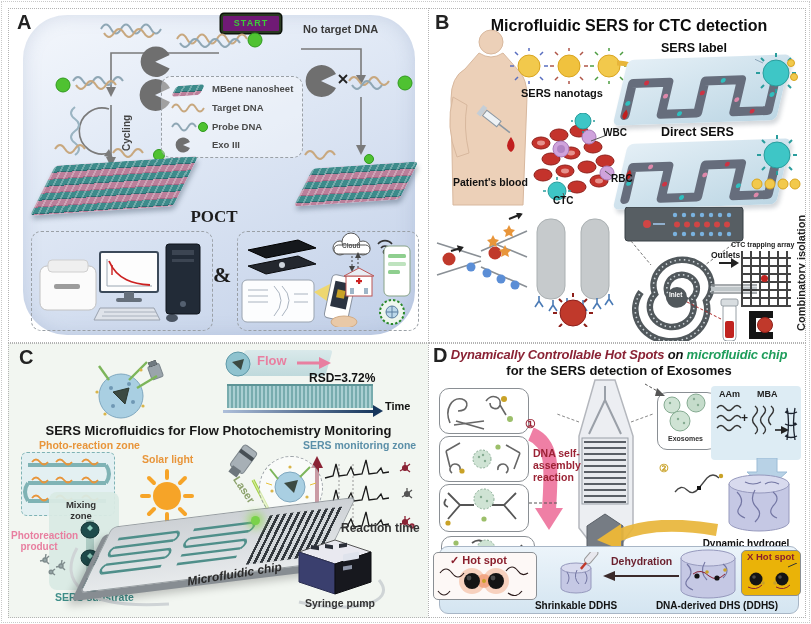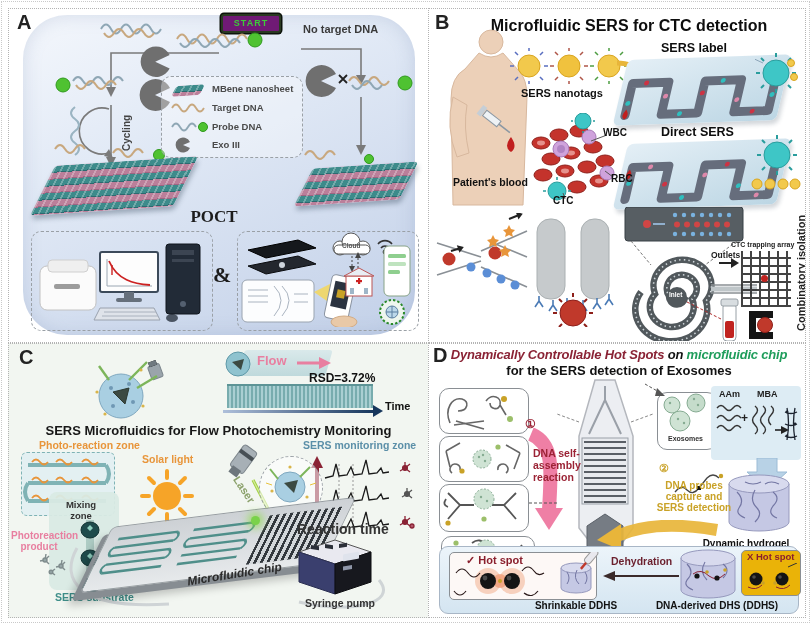--- a/index.html
+++ b/index.html
@@ -684,21 +684,21 @@
       <g stroke="#4f8f8a" stroke-width="2.4" fill="none">
         <path d="M4,6 h60 M4,14 h60 M4,22 h60 M4,30 h60 M4,38 h60 M64,6 q5,4 0,8 M4,14 q-5,4 0,8 M64,22 q5,4 0,8 M4,30 q-5,4 0,8"></path>
         <path d="M80,6 h60 M80,14 h60 M80,22 h60 M80,30 h60 M80,38 h60 M140,6 q5,4 0,8 M80,14 q-5,4 0,8 M140,22 q5,4 0,8"></path>
       </g>
     </svg>
     <div class="chip-comb"></div>
   </div>
   <span class="svgabs" style="left:242px;top:172px;width:9px;height:9px;border-radius:50%;background:#7ad24a;box-shadow:0 0 8px 3px rgba(140,220,70,.8);z-index:5;"></span>
   <span class="t b" style="left:178px;top:224px;font-size:12px;font-style:italic;color:#2a2a2a;transform:rotate(-9deg);">Microfluidic chip</span>
 
-  <span class="t b" style="left:288px;top:178px;font-size:14px;color:#333;">Reaction time</span>
+  <span class="t b" style="left:288px;top:178px;font-size:12px;color:#333;padding-left:44px;">Reaction time</span>
   <svg class="svgabs" style="left:280px;top:190px;" width="88" height="64" viewBox="0 0 88 64">
     <polygon points="10,18 46,6 82,18 46,30" fill="#e9e9f0" stroke="#555"></polygon>
     <polygon points="10,18 46,30 46,60 10,48" fill="#3a3f6e" stroke="#2a2e52"></polygon>
     <polygon points="46,30 82,18 82,48 46,60" fill="#17181e" stroke="#0c0d11"></polygon>
     <rect x="54" y="30" width="16" height="7" rx="1" fill="#dfe3ec" transform="skewY(-10)"></rect>
     <rect x="54" y="42" width="9" height="4" fill="#8f96a8" transform="skewY(-10)"></rect>
     <g fill="#2b2f38">
           <rect x="22" y="8" width="8" height="4" transform="skewY(8)"></rect>
           <rect x="36" y="5" width="8" height="4" transform="skewY(8)"></rect>
           <rect x="50" y="5" width="8" height="4" transform="skewY(-8) translate(0,12)"></rect>
@@ -864,31 +864,30 @@
   <svg class="svgabs" style="left:296px;top:128px;" width="68" height="64" viewBox="0 0 68 64">
     <path d="M4,12 V50 a30,9 0 0 0 60,0 V12" fill="#c5c8e4" stroke="#9699bd"></path>
     <ellipse cx="34" cy="12" rx="30" ry="9" fill="#d8daee" stroke="#9699bd"></ellipse>
     <g stroke="#7376a3" stroke-width="1.2" fill="none">
       <path d="M12,20 q8,8 2,16 q-4,6 6,10 M30,18 q-6,10 2,18 q6,6 -2,14 M48,20 q8,6 0,14 q-6,8 4,12 M20,10 q8,4 16,0 M40,12 q6,-4 14,0"></path>
     </g>
   </svg>
   <span class="t b wrap ctr" style="left:262px;top:194px;width:110px;font-size:10px;color:#111;">Dynamic hydrogel substrate (DHS)</span>
 
   <span class="t b" style="left:230px;top:118px;font-size:11px;color:#c9a227;">②</span>
-  <span class="t b wrap ctr" style="left:226px;top:136px;width:78px;font-size:10px;color:#c9a227;">DNA probes capture and SERS detection</span>
   <svg class="svgabs" style="left:162px;top:176px;" width="130" height="34" viewBox="0 0 130 34">
     <path d="M126,10 C80,2 48,6 26,16" stroke="#e8b53a" stroke-width="12" fill="none" opacity="0.92"></path>
     <polygon points="30,4 30,30 6,20" fill="#e8b53a"></polygon>
   </svg>
   <svg class="svgabs" style="left:100px;top:152px;" width="28" height="14" viewBox="0 0 28 14">
     <line x1="0" y1="7" x2="28" y2="7" stroke="#555" stroke-dasharray="3 2"></line>
   </svg>
 
   <div class="d-strip"></div>
-  <div class="hotbox" style="left:20px;top:208px;width:102px;height:46px;padding-left:44px;">
+  <div class="hotbox" style="left:4px;top:208px;width:102px;height:46px;">
     <span class="t b" style="left:16px;top:1px;font-size:11px;color:#8a1f2d;">✓ Hot spot</span>
     <svg class="svgabs" style="left:0;top:12px;" width="99" height="31" viewBox="0 0 99 31">
       <circle cx="38" cy="16" r="13" fill="#f2b090" opacity="0.55"></circle>
       <circle cx="62" cy="16" r="13" fill="#f2b090" opacity="0.55"></circle>
       <circle cx="50" cy="16" r="7" fill="#ef8a5f" opacity="0.6"></circle>
       <circle cx="38" cy="16" r="8" fill="#141414"></circle>
           <circle cx="62" cy="16" r="8" fill="#141414"></circle>
       <circle cx="35" cy="13" r="2.4" fill="#4a4a4a"></circle>
           <circle cx="59" cy="13" r="2.4" fill="#4a4a4a"></circle>
       <circle cx="50" cy="16" r="2" fill="#c9a227"></circle>

